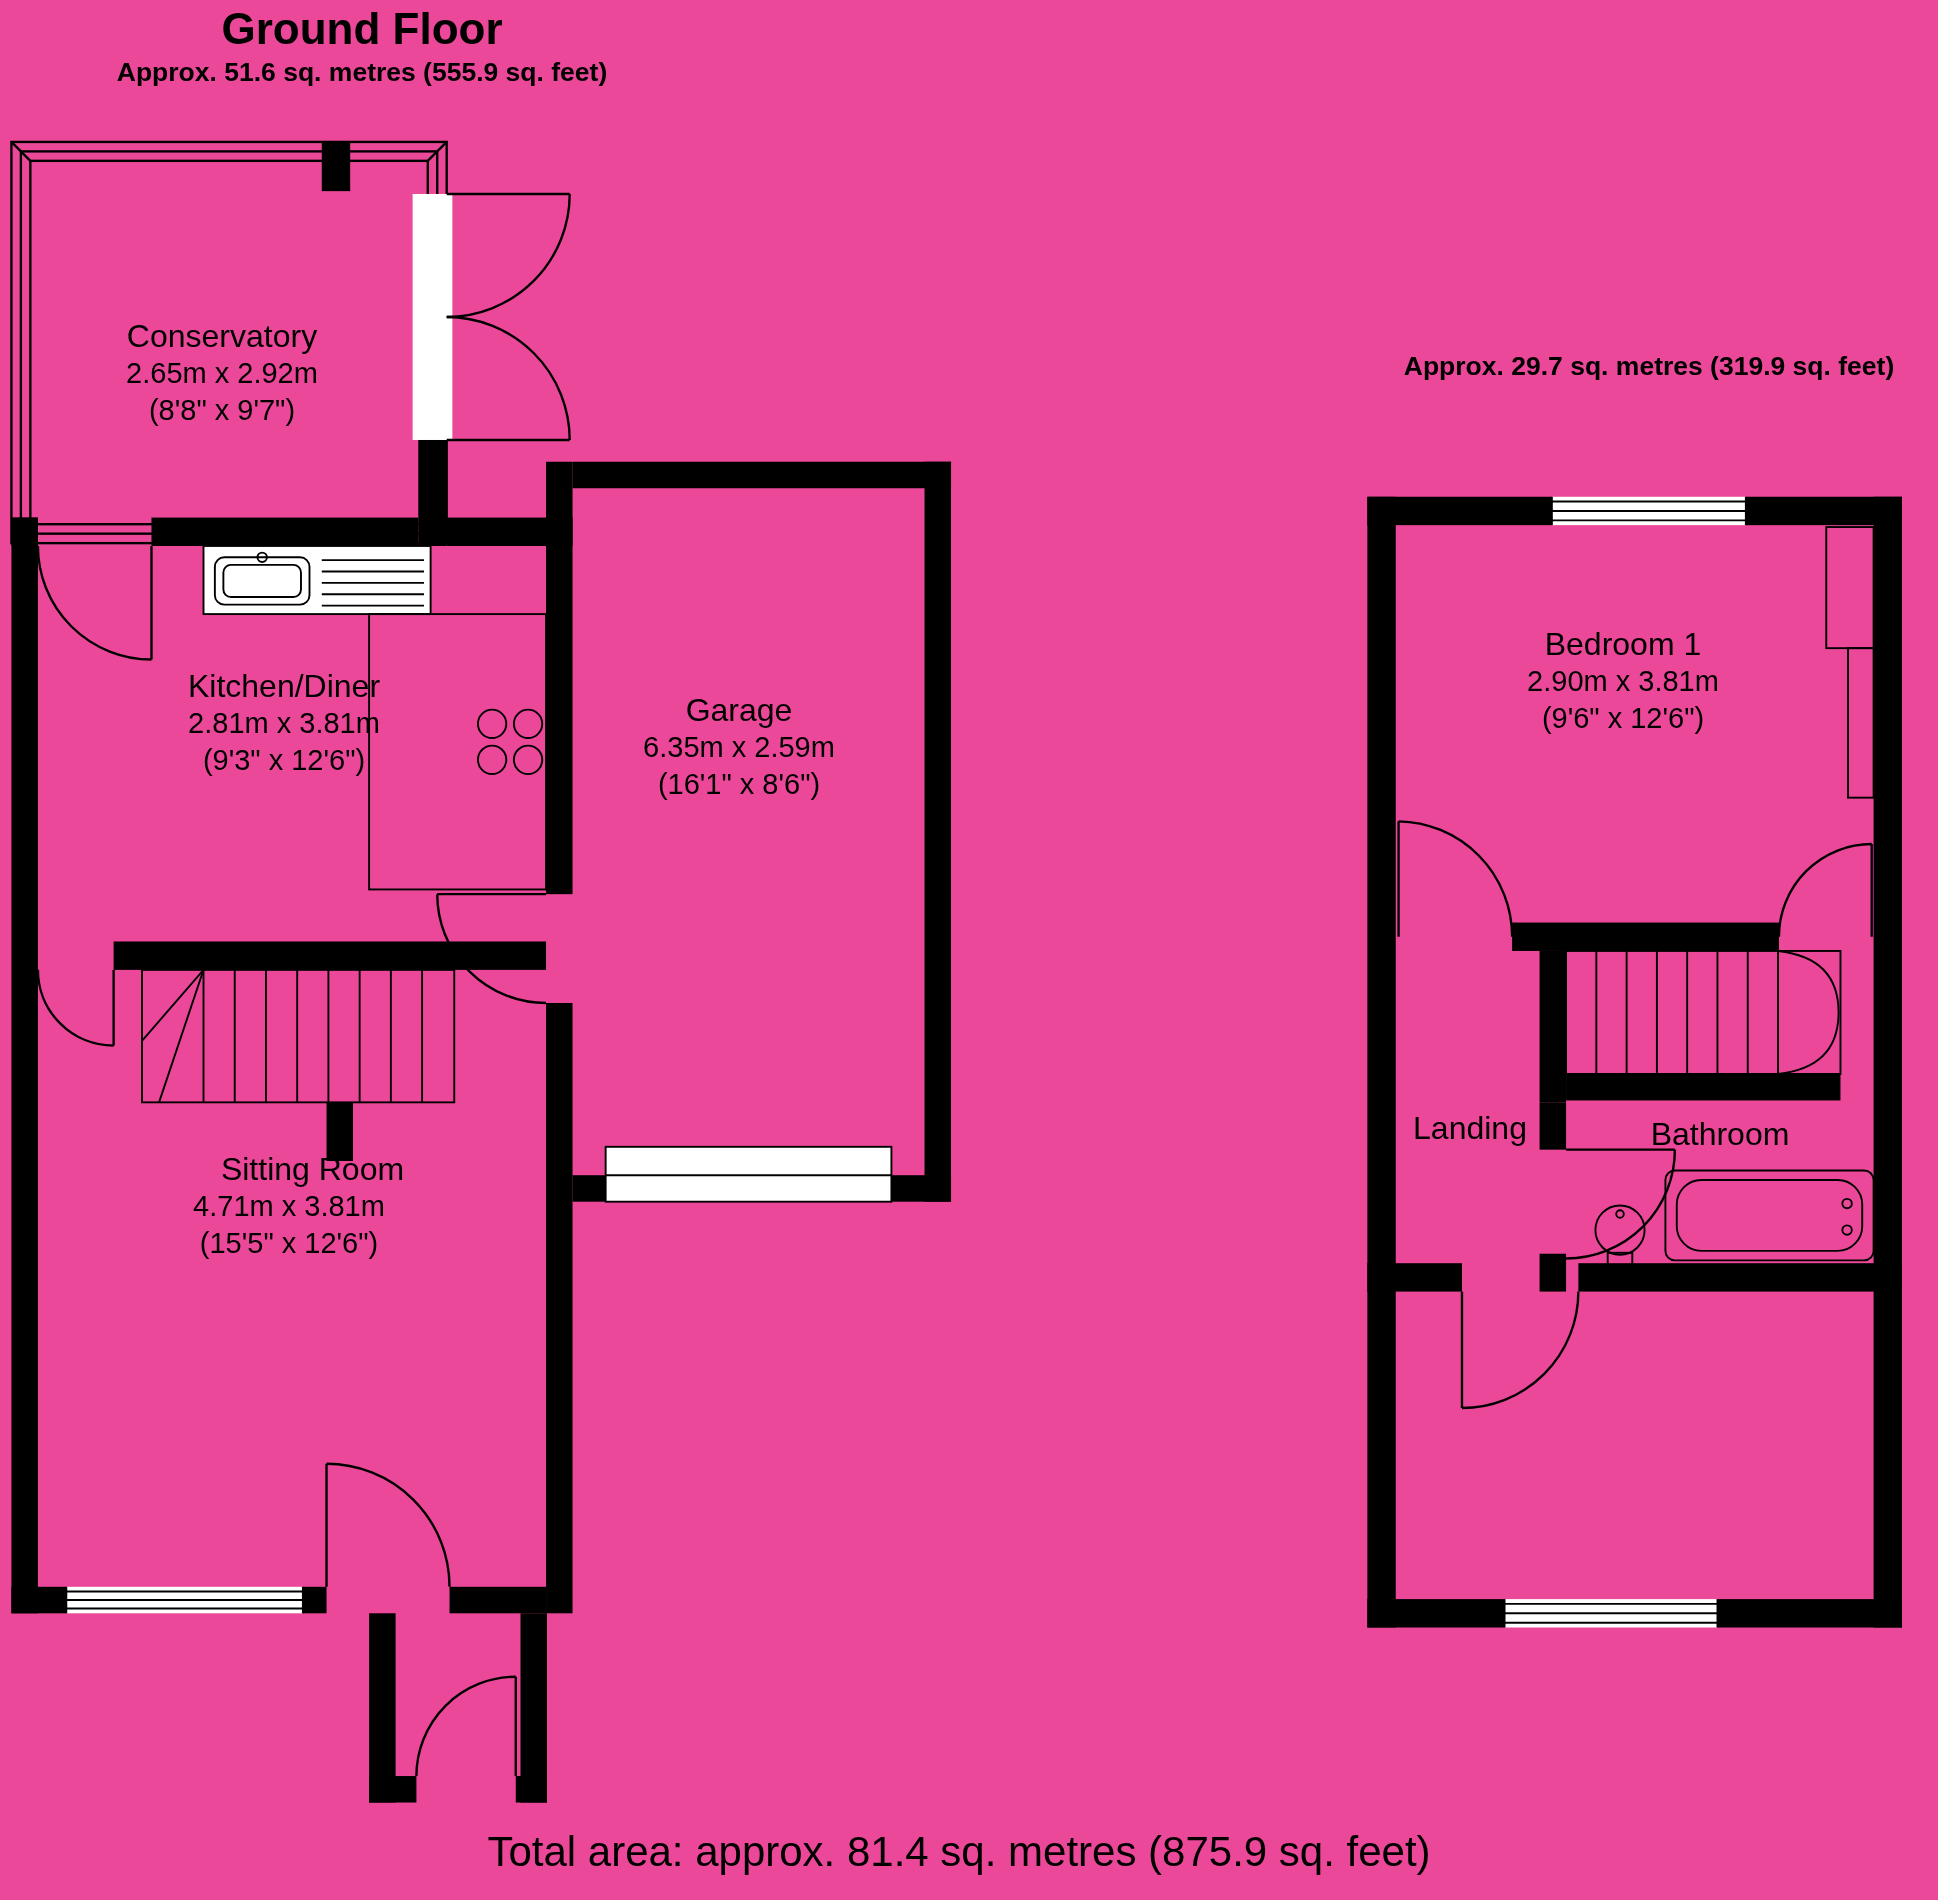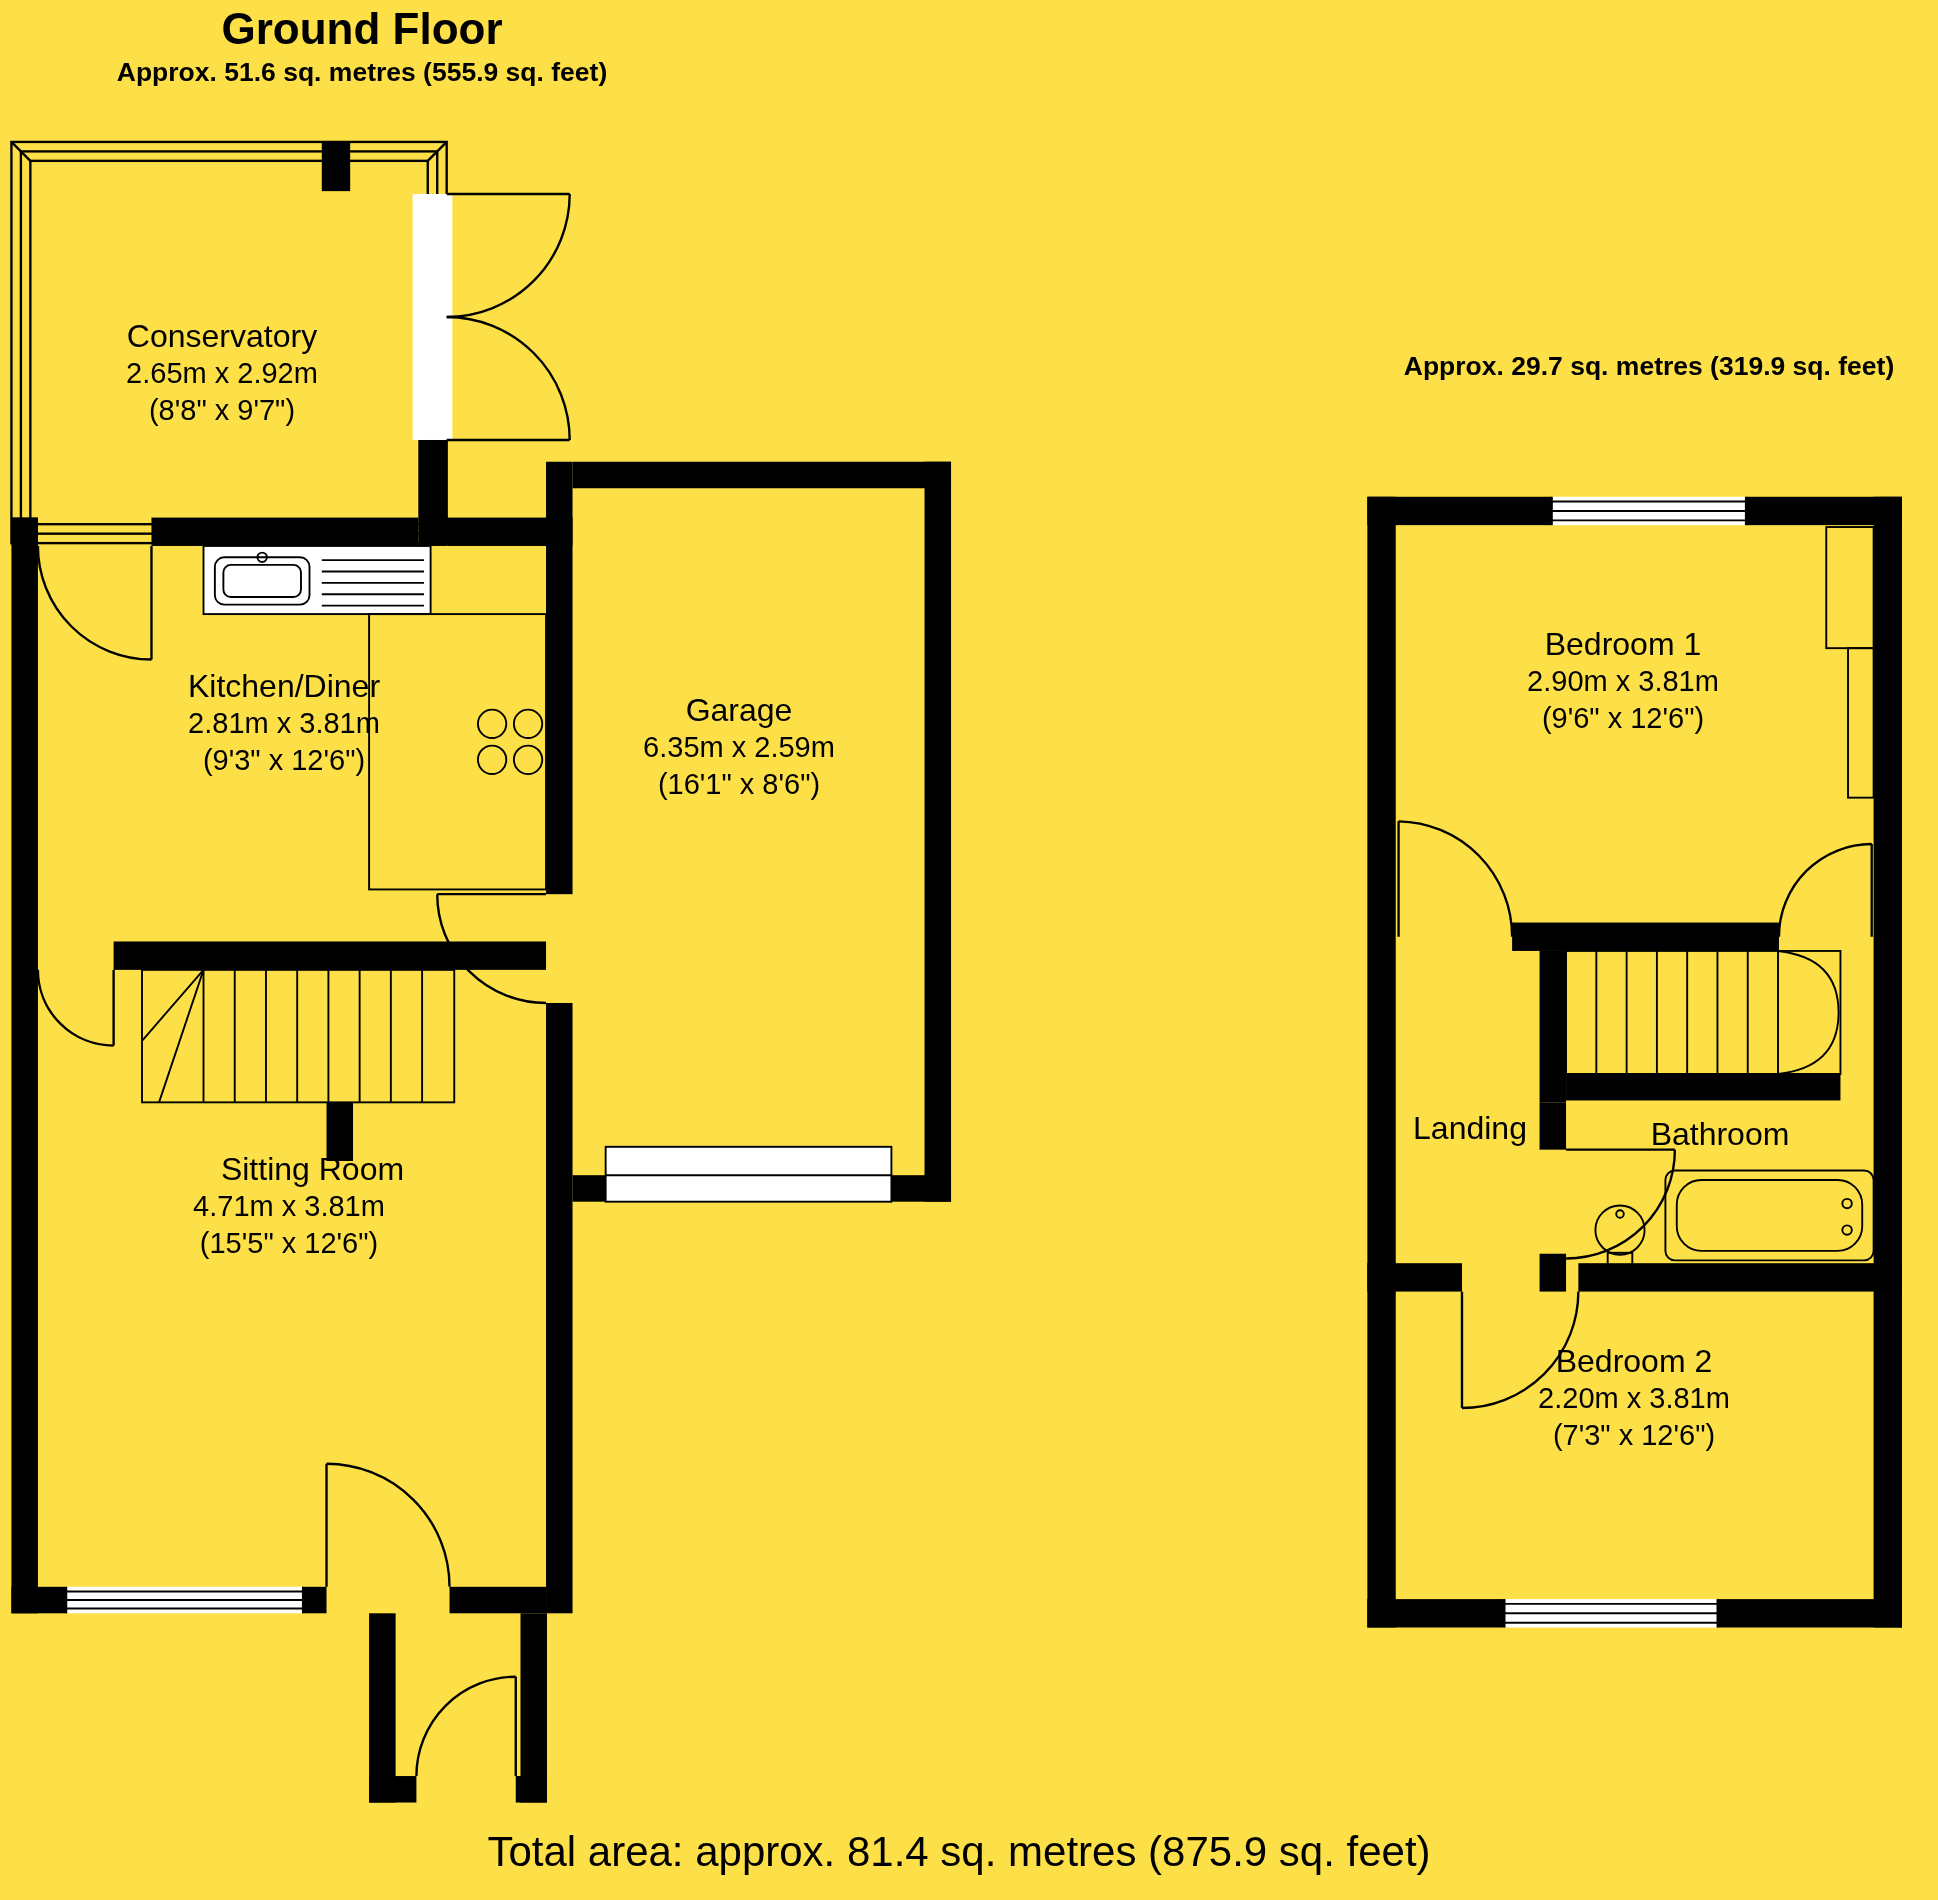--- a/index.html
+++ b/index.html
@@ -1,16 +1,16 @@
 <!DOCTYPE html>
 <html style="font-size:15px"><head>
 <meta charset="utf-8">
 <style>
   html,body{margin:0;padding:0;background:#fff;}
-  .canvas{position:relative;width:1938px;height:1900px;background:#fde047;
+  .canvas{position:relative;width:1938px;height:1900px;background:#ec4899;
           font-family:"Liberation Sans",sans-serif;color:#000;overflow:hidden;}
   svg.plan{position:absolute;left:0;top:0;}
   .label{position:absolute;transform:translateX(-50%);text-align:center;white-space:nowrap;}
   .fl-title{font-size:44px;font-weight:bold;line-height:1.15;}
   .fl-sub{font-size:26.5px;line-height:1.4;font-weight:bold;}
   .room-name{font-size:32px;font-weight:normal;line-height:1.2;}
   .room-dim{font-size:29px;line-height:1.25;}
   .wrap{white-space:normal;width:237px;margin-left:47px;}
   .footer{font-size:42px;}
 </style>
@@ -260,22 +260,17 @@
   </div>
 
   <div class="label" style="left:1470px;top:1109px">
     <div class="room-name">Landing</div>
   </div>
 
   <div class="label" style="left:1720px;top:1115px">
     <div class="room-name">Bathroom</div>
   </div>
 
-  <div class="label" style="left:1634px;top:1342px">
-    <div class="room-name">Bedroom 2</div>
-    <div class="room-dim">2.20m x 3.81m</div>
-    <div class="room-dim">(7'3" x 12'6")</div>
-  </div>
 
   <div class="label footer" style="left:959px;top:1828px">Total area: approx. 81.4 sq. metres (875.9 sq. feet)</div>
 
 </div>
 
 
 </body></html>

